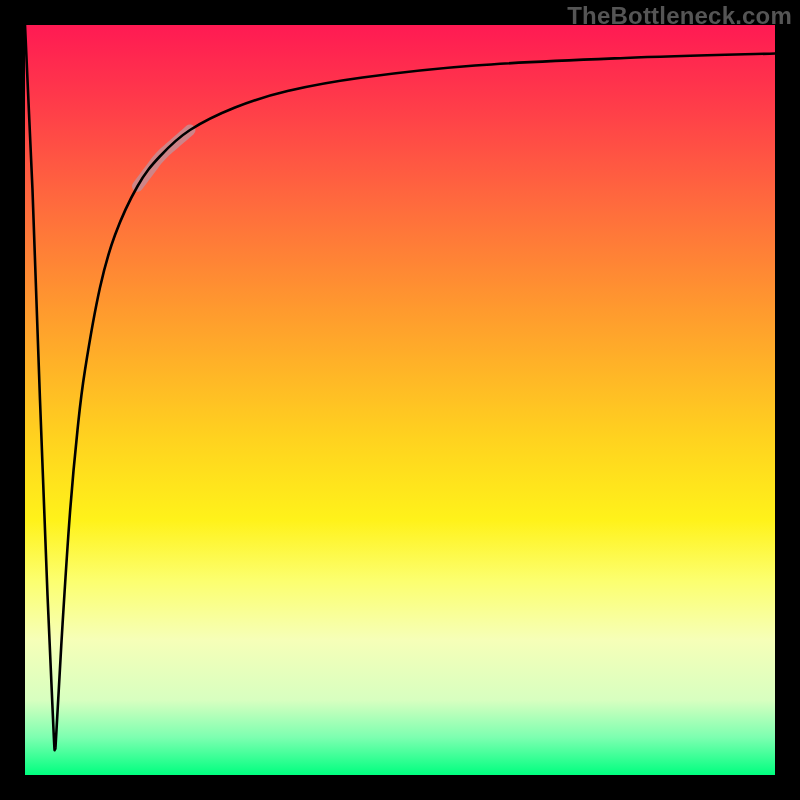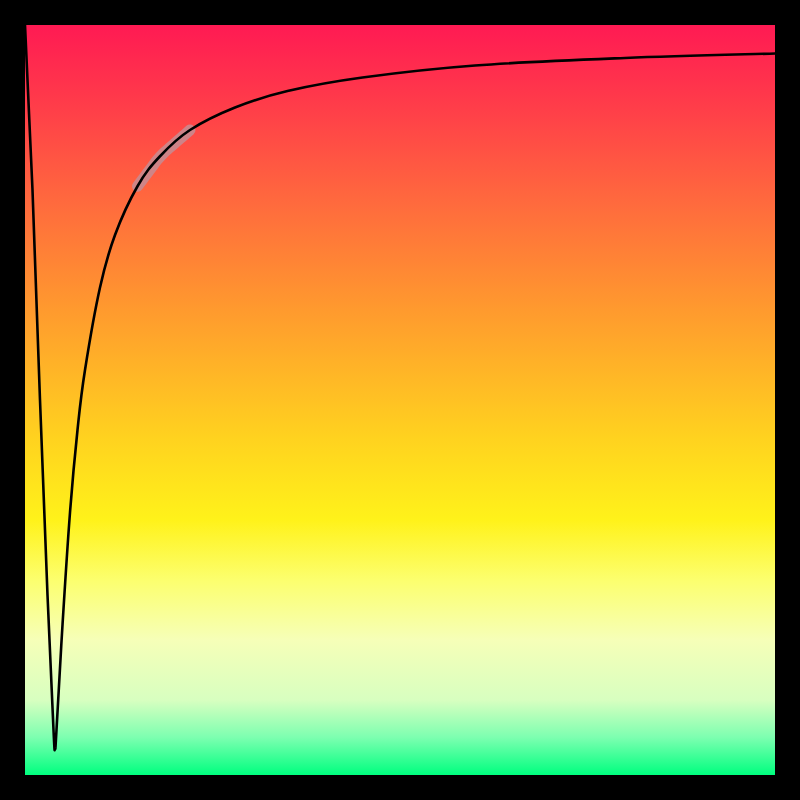--- a/index.html
+++ b/index.html
@@ -54,20 +54,21 @@
     top: 0;
     width: 750px;
     height: 750px;
     overflow: visible;
   }
 </style>
 </head>
 <body>
 
 <div class="frame">
+  <div class="watermark">TheBottleneck.com</div>
 
   <div class="plot">
     <svg class="curve" viewBox="0 0 750 750" preserveAspectRatio="none">
       <path fill="none" stroke-linecap="round" d="M 112.50 161.25 C 113.68 159.67, 116.70 155.65, 119.06 152.50 C 121.42 149.35, 123.26 146.90, 125.63 143.75 C 127.99 140.60, 129.82 137.84, 132.19 135.00 C 134.55 132.16, 136.39 130.27, 138.75 127.97 C 141.11 125.67, 142.95 124.29, 145.31 122.23 C 147.68 120.16, 149.51 118.55, 151.88 116.48 C 154.24 114.42, 156.07 112.81, 158.44 110.74 C 160.80 108.67, 163.82 106.03, 165.00 105.00" stroke="#c98a8f" stroke-width="11" opacity="0.9"></path>
       <path fill="none" stroke-linejoin="round" stroke-linecap="round" d="M 0.00 0.00 C 1.35 29.70, 4.80 97.50, 7.50 165.00 C 10.20 232.50, 12.30 302.10, 15.00 375.00 C 17.70 447.90, 20.07 510.60, 22.50 570.00 C 24.93 629.40, 27.15 677.33, 28.50 705.00 C 29.85 732.67, 29.46 723.75, 30.00 723.75 C 30.54 723.75, 30.15 727.27, 31.50 705.00 C 32.85 682.73, 35.07 639.15, 37.50 600.00 C 39.93 560.85, 42.30 522.60, 45.00 487.50 C 47.70 452.40, 49.80 430.65, 52.50 405.00 C 55.20 379.35, 55.95 370.65, 60.00 345.00 C 64.05 319.35, 69.60 286.80, 75.00 262.50 C 80.40 238.20, 83.25 228.22, 90.00 210.00 C 96.75 191.78, 104.40 175.43, 112.50 161.25 C 120.60 147.07, 125.55 141.38, 135.00 131.25 C 144.45 121.13, 151.50 113.78, 165.00 105.00 C 178.50 96.22, 192.45 89.52, 210.00 82.50 C 227.55 75.48, 239.55 71.40, 262.50 66.00 C 285.45 60.60, 303.75 57.09, 337.50 52.50 C 371.25 47.91, 402.75 44.01, 450.00 40.50 C 497.25 36.99, 546.00 35.16, 600.00 33.00 C 654.00 30.84, 723.00 29.31, 750.00 28.50" stroke="#000000" stroke-width="2.6"></path>
     </svg>
   </div>
 </div>
 
 </body></html>

